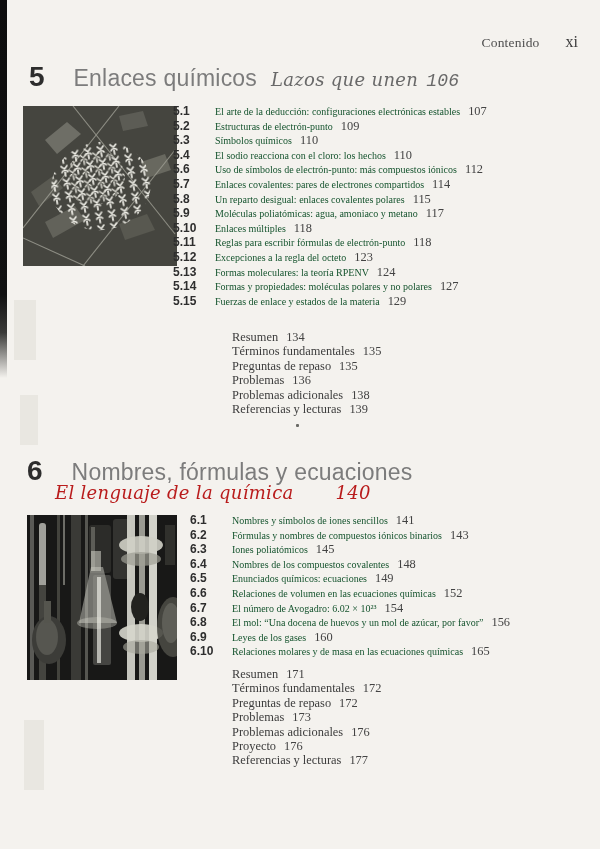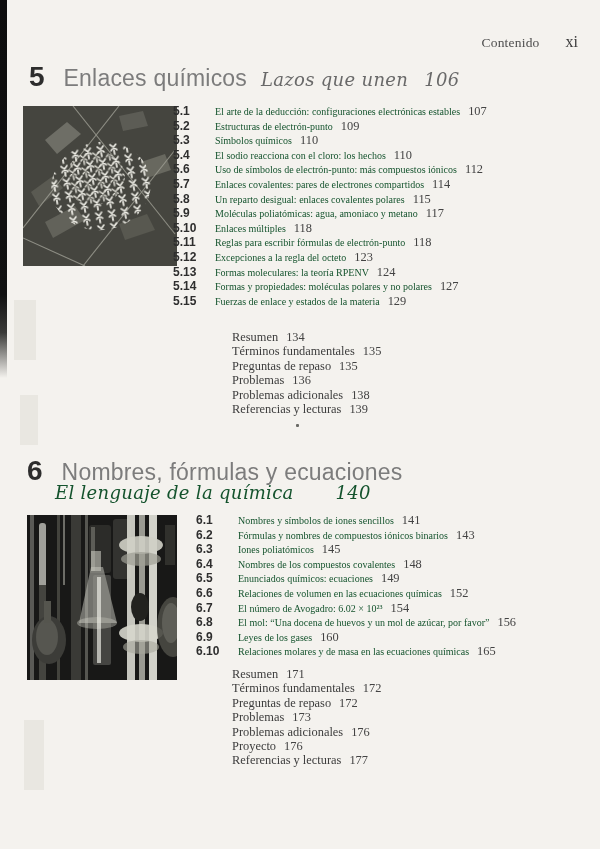--- a/index.html
+++ b/index.html
@@ -27,31 +27,31 @@
   
   .ch-head{
     position:absolute;display:flex;align-items:baseline;white-space:nowrap;
   }
   .ch-num{
     font-family:"Liberation Sans", sans-serif;font-weight:700;
     font-size:28px;color:#2d2d2d;
   }
   .ch-title{
     font-family:"Liberation Sans", sans-serif;font-weight:400;
-    font-size:23px;color:#7c7c7c;margin-left:19px;letter-spacing:.2px;
+    font-size:23px;color:#7c7c7c;margin-left:29px;letter-spacing:.2px;
   }
   .ch-script{
     font-family:"DejaVu Serif", serif;font-style:italic;
     font-size:18px;color:#696969;margin-left:14px;letter-spacing:.3px;
   }
-  .ch-script .ch-page{margin-left:16px;}
+  .ch-script .ch-page{margin-left:8px;font-family:Liberation Mono, monospace;}
   .ch-sub{
     position:absolute;display:flex;align-items:baseline;white-space:nowrap;
     font-family:"DejaVu Serif", serif;font-style:italic;
-    font-size:18px;color:#14532d;letter-spacing:.3px;
+    font-size:18px;color:#b91c1c;letter-spacing:.3px;
   }
   .ch-sub .ch-page{margin-left:42px;}
   
   .photo{position:absolute;display:block;}
   
   .sections{position:absolute;width:405px;}
   .sec-row{display:flex;align-items:baseline;height:14.6px;white-space:nowrap;}
   .sec-num{
     flex:0 0 42px;
     font-family:"Liberation Sans", sans-serif;font-weight:700;
@@ -64,21 +64,21 @@
   .em-row{display:flex;align-items:baseline;height:14.4px;white-space:nowrap;}
   .em-title{font-size:12.4px;color:#3c3c3c;}
   
   .ch5-head{left:29px;top:61px;}
   .ch5-photo{left:23px;top:106px;}
   .ch5-sections{left:173px;top:104px;}
   .ch5-endmatter{left:232px;top:330px;}
   .ch6-head{left:27px;top:455px;}
   .ch6-sub{left:55px;top:482px;}
   .ch6-photo{left:27px;top:515px;}
-  .ch6-sections{left:190px;top:513px;margin-left:6px;}
+  .ch6-sections{left:190px;top:513px;}
   .ch6-endmatter{left:232px;top:667px;}
   .stray-dot{
     position:absolute;left:296px;top:424px;width:3px;height:3px;
     background:#6a6a66;border-radius:1px;
   }
   
   .ghost{position:absolute;background:#e9e7e1;}
   .ghost-a{left:14px;top:300px;width:22px;height:60px;}
   .ghost-b{left:20px;top:395px;width:18px;height:50px;}
   .ghost-c{left:24px;top:720px;width:20px;height:70px;}

